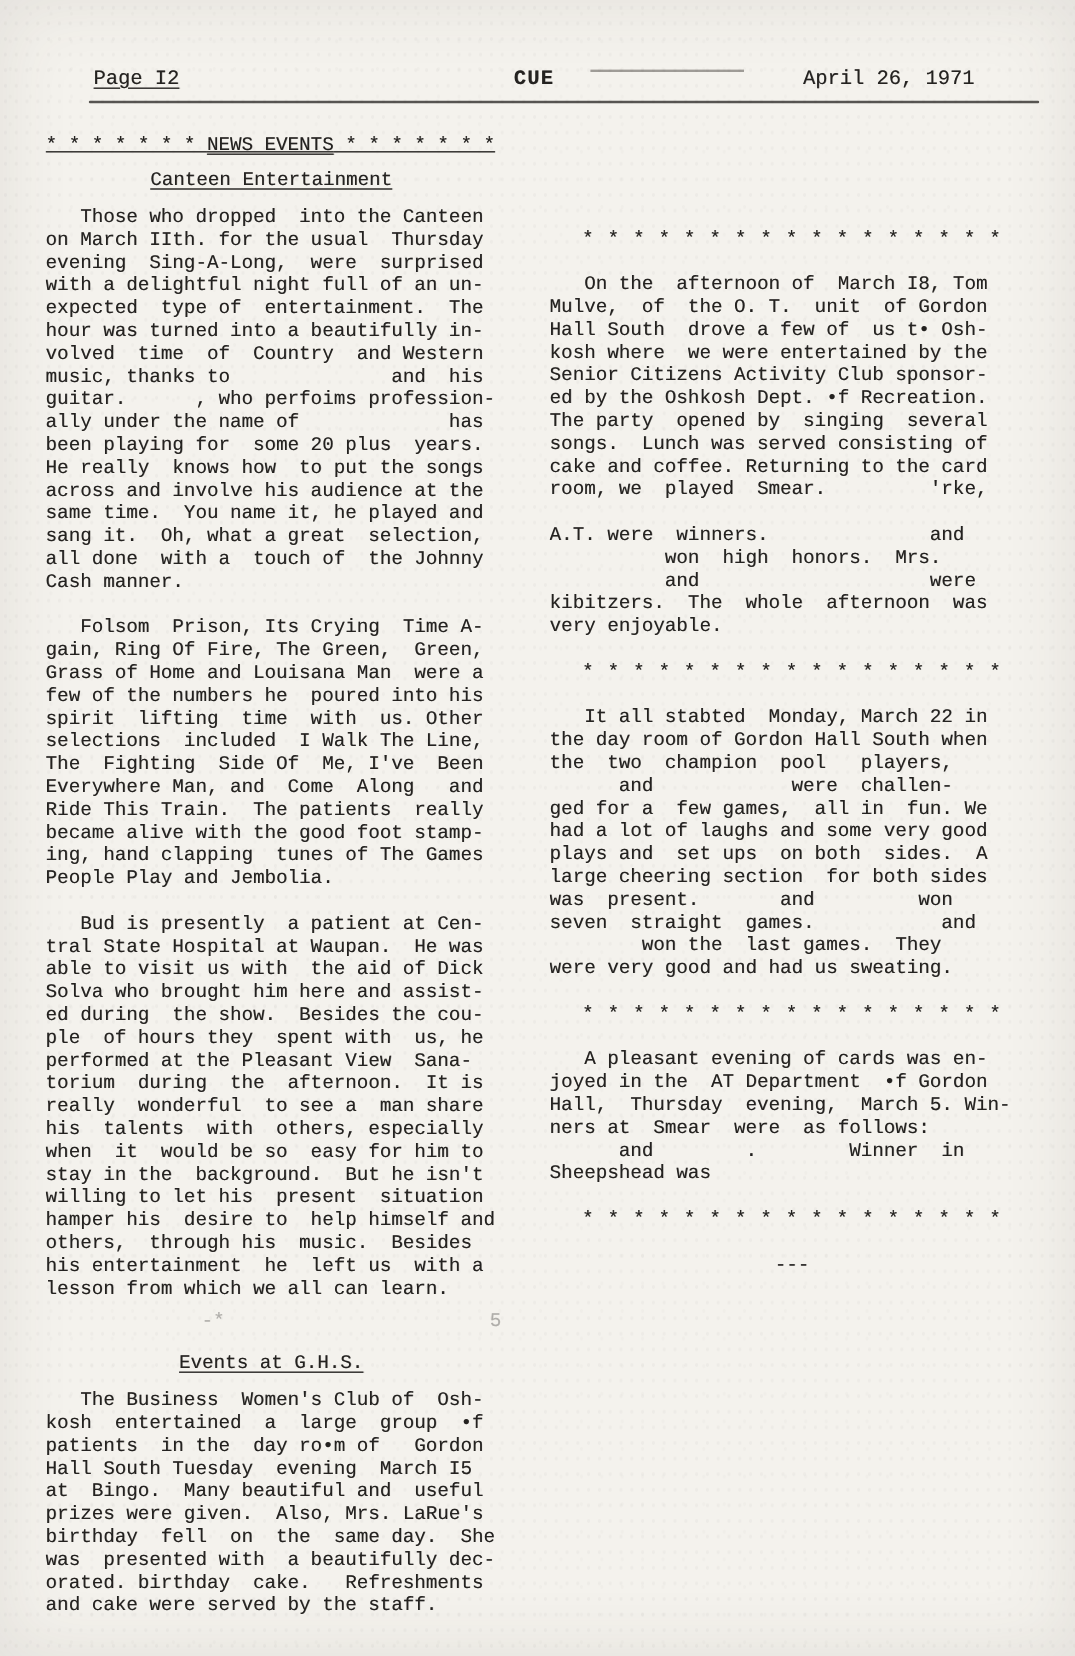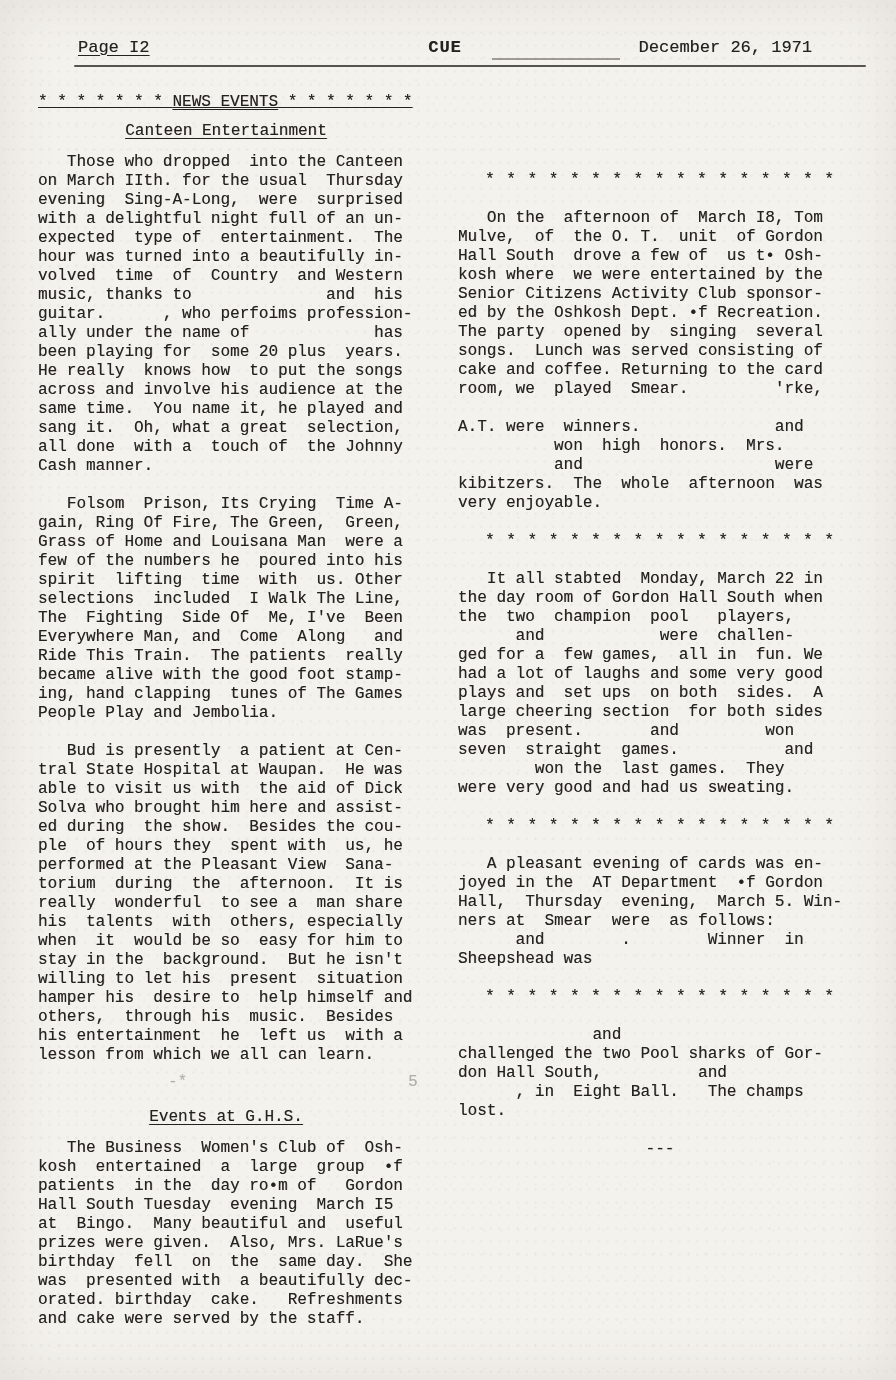--- a/index.html
+++ b/index.html
@@ -23,21 +23,21 @@
     font-family: "Liberation Mono", "DejaVu Sans Mono", monospace;
     font-size: 16px;
     line-height: 19px;
   }
   .ink {
     text-shadow: 0.35px 0 0 rgba(30,28,26,0.45);
   }
   .header {
     display: flex;
     align-items: center;
-    padding: 38px 38px 6px 78px;
+    padding: 57px 38px 6px 78px;
     font-size: 17px;
   }
   .header .h-left  { flex: 1; text-align: left; }
   .header .h-center{ flex: 0 0 auto; text-align: center; letter-spacing: 1px; font-weight: bold; }
   .header .h-right { flex: 1; text-align: right; padding-right: 46px; }
   .header-rule {
     margin: 2px 30px 0 74px;
     height: 2px;
     background: rgba(35,32,30,0.75);
     border-radius: 1px;
@@ -88,21 +88,21 @@
   }
 </style>
 </head>
 <body>
 
 <div class="page ink">
 
   <div class="header">
     <span class="h-left u">Page I2</span>
     <span class="h-center">CUE</span>
-    <span class="h-right">December 26, 1971</span>
+    <span class="h-right">April 26, 1971</span>
   </div>
   <div class="header-rule"></div>
   <div class="artifact-line"></div>
 
   <div class="columns">
 
     <div class="col">
       <div class="stars-line"><span>* * * * * * * </span><span class="u">NEWS EVENTS</span><span> * * * * * * *</span></div>
 
       <div class="col-heading u">Canteen Entertainment</div>
@@ -212,23 +212,18 @@
 
       <pre class="para">   A pleasant evening of cards was en-
 joyed in the  AT Department  •f Gordon
 Hall,  Thursday  evening,  March 5. Win-
 ners at  Smear  were  as follows:
       and        .        Winner  in
 Sheepshead was</pre>
 
       <div class="sep">* * * * * * * * * * * * * * * * *</div>
 
-      <pre class="para">              and
-challenged the two Pool sharks of Gor-
-don Hall South,          and
-      , in  Eight Ball.   The champs
-lost.</pre>
 
       <div class="end-mark">---</div>
     </div>
 
   </div>
 </div>
 
 </body></html>

